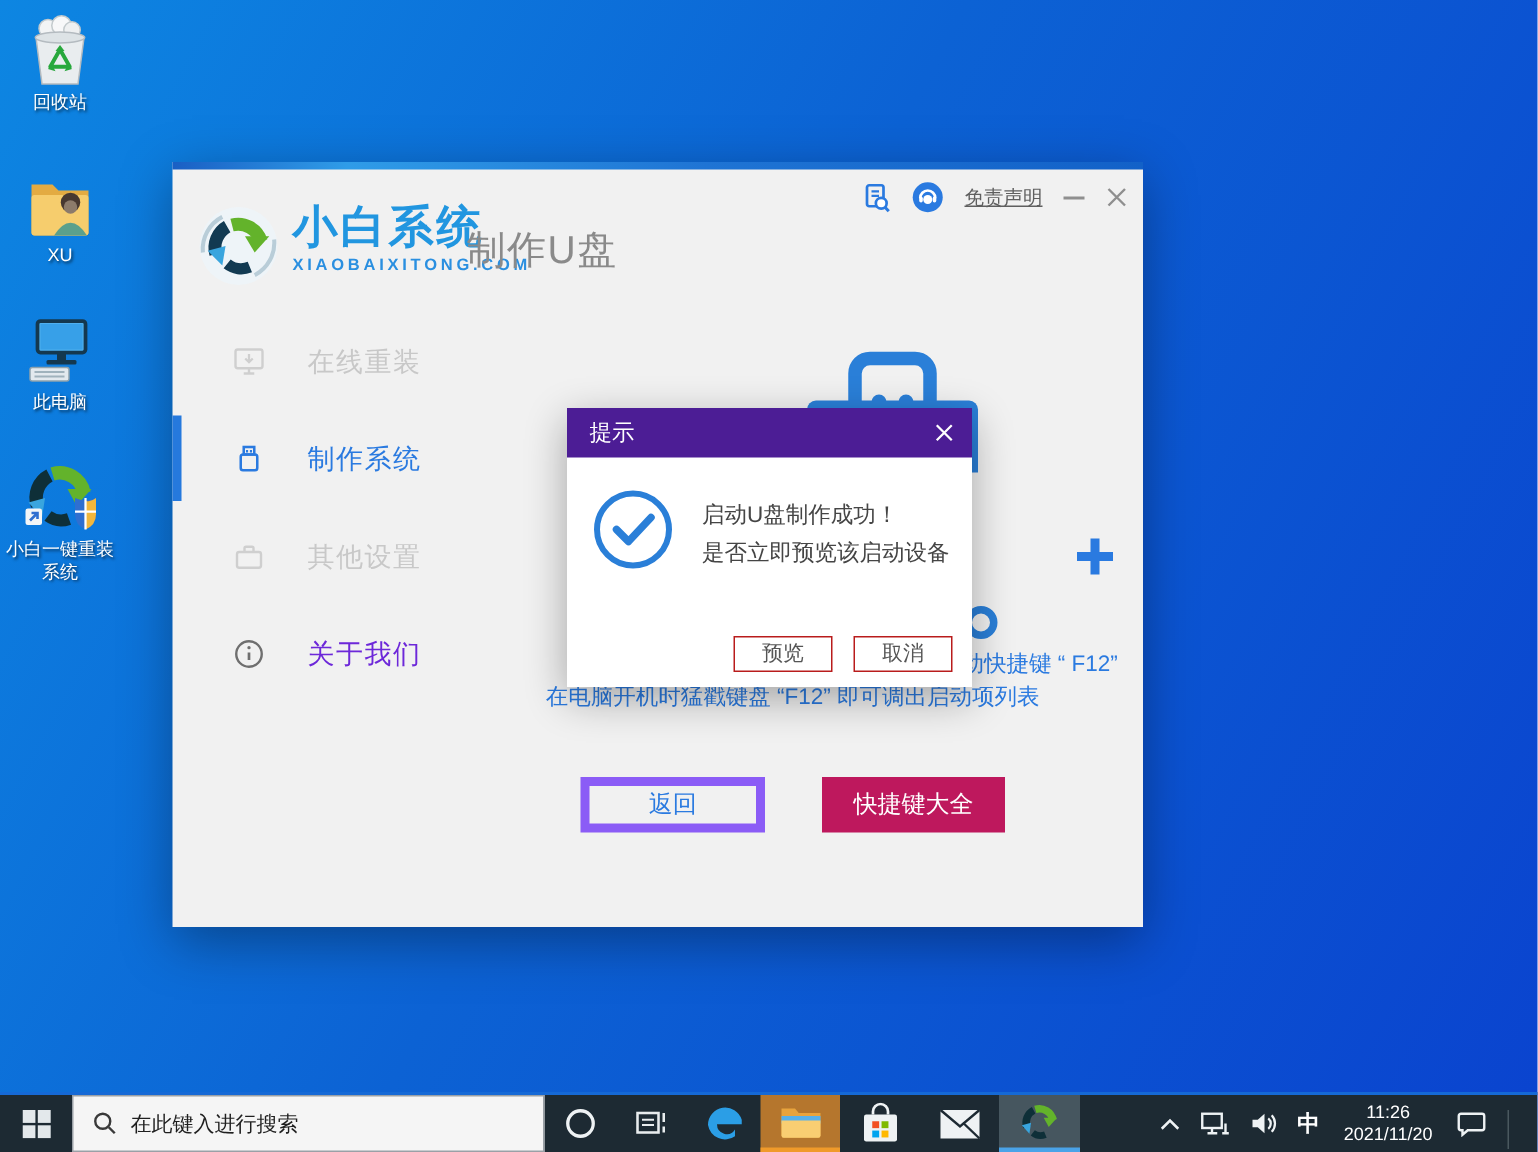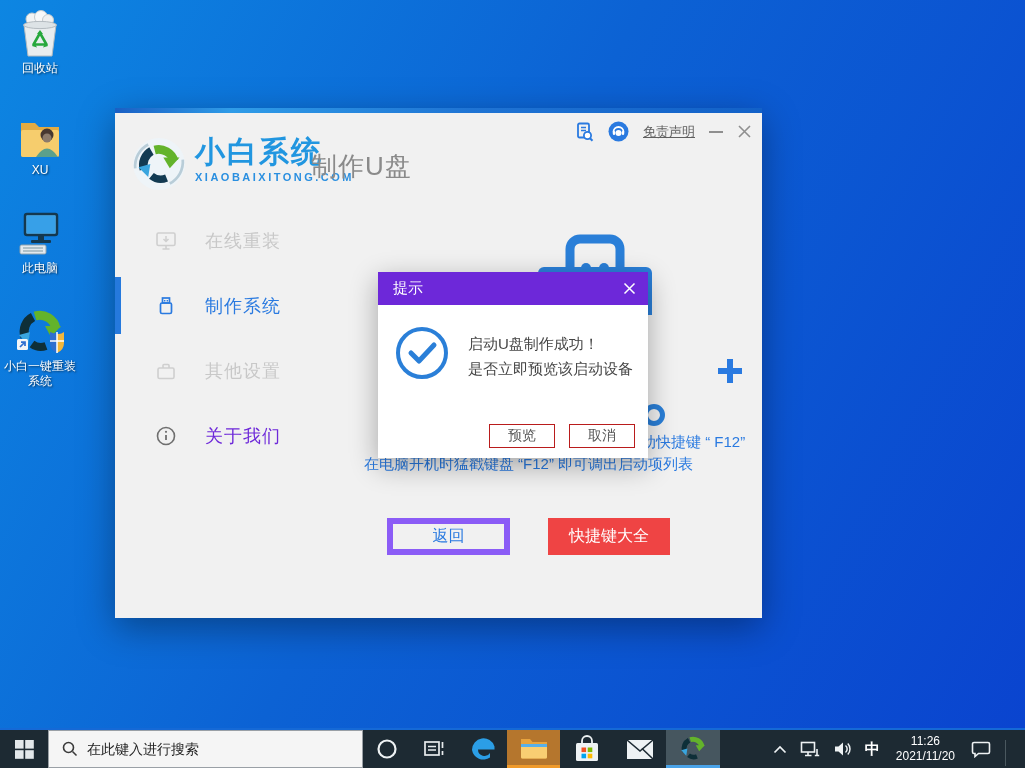--- a/index.html
+++ b/index.html
@@ -58,27 +58,27 @@
     border:5px solid #2a7fd8; border-radius:50%; }
   .deco-plus { position:absolute; left:423px; top:251px; width:24px; height:24px; }
   .deco-plus::before { content:""; position:absolute; left:0; top:9px; width:24px; height:6px; background:#2a7ae0; }
   .deco-plus::after  { content:""; position:absolute; left:9px; top:0; width:6px; height:24px; background:#2a7ae0; }
   .hotkey-line1 { position:absolute; left:346px; top:325px; font-size:15px; color:#2a7ae0; white-space:nowrap; }
   .hotkey-line2 { position:absolute; left:0; top:347px; width:100%; text-align:center;
     font-size:15px; color:#2a7ae0; white-space:nowrap; }
   .btn-row { position:absolute; left:0; top:410px; width:100%; display:flex; justify-content:center; gap:38px; }
   .btn-back { width:123px; height:37px; border:6px solid #8b5cf6; color:#2a7ae0; background:transparent;
     font-size:16px; display:flex; align-items:center; justify-content:center; cursor:pointer; }
-  .btn-hotkeys { width:122px; height:37px; background:#ef4444; color:#fff;
+  .btn-hotkeys { width:122px; height:37px; background:#be185d; color:#fff;
     font-size:16px; display:flex; align-items:center; justify-content:center; cursor:pointer; }
 
   
   .dialog { position:absolute; left:263px; top:164px; width:270px; height:186px; background:#fff;
     box-shadow:0 8px 26px rgba(0,0,0,.32); z-index:10; }
-  .dlg-header { height:33px; background:#6d28d9; display:flex; align-items:center;
+  .dlg-header { height:33px; background:#4c1d95; display:flex; align-items:center;
     justify-content:space-between; padding:0 12px 0 15px; }
   .dlg-title { color:#fff; font-size:15px; }
   .dlg-close { cursor:pointer; display:flex; }
   .dlg-body { position:relative; height:153px; }
   .dlg-check { position:absolute; left:17px; top:21px; }
   .dlg-msg { position:absolute; left:90px; top:26px; font-size:15px; color:#454545; line-height:25px; }
   .dlg-btns { position:absolute; right:13px; bottom:10px; display:flex; gap:14px; }
   .dlg-btn { width:66px; height:24px; background:#fff; border:1px solid #b91c1c; color:#555;
     font-size:14px; display:flex; align-items:center; justify-content:center; cursor:pointer; }
 

